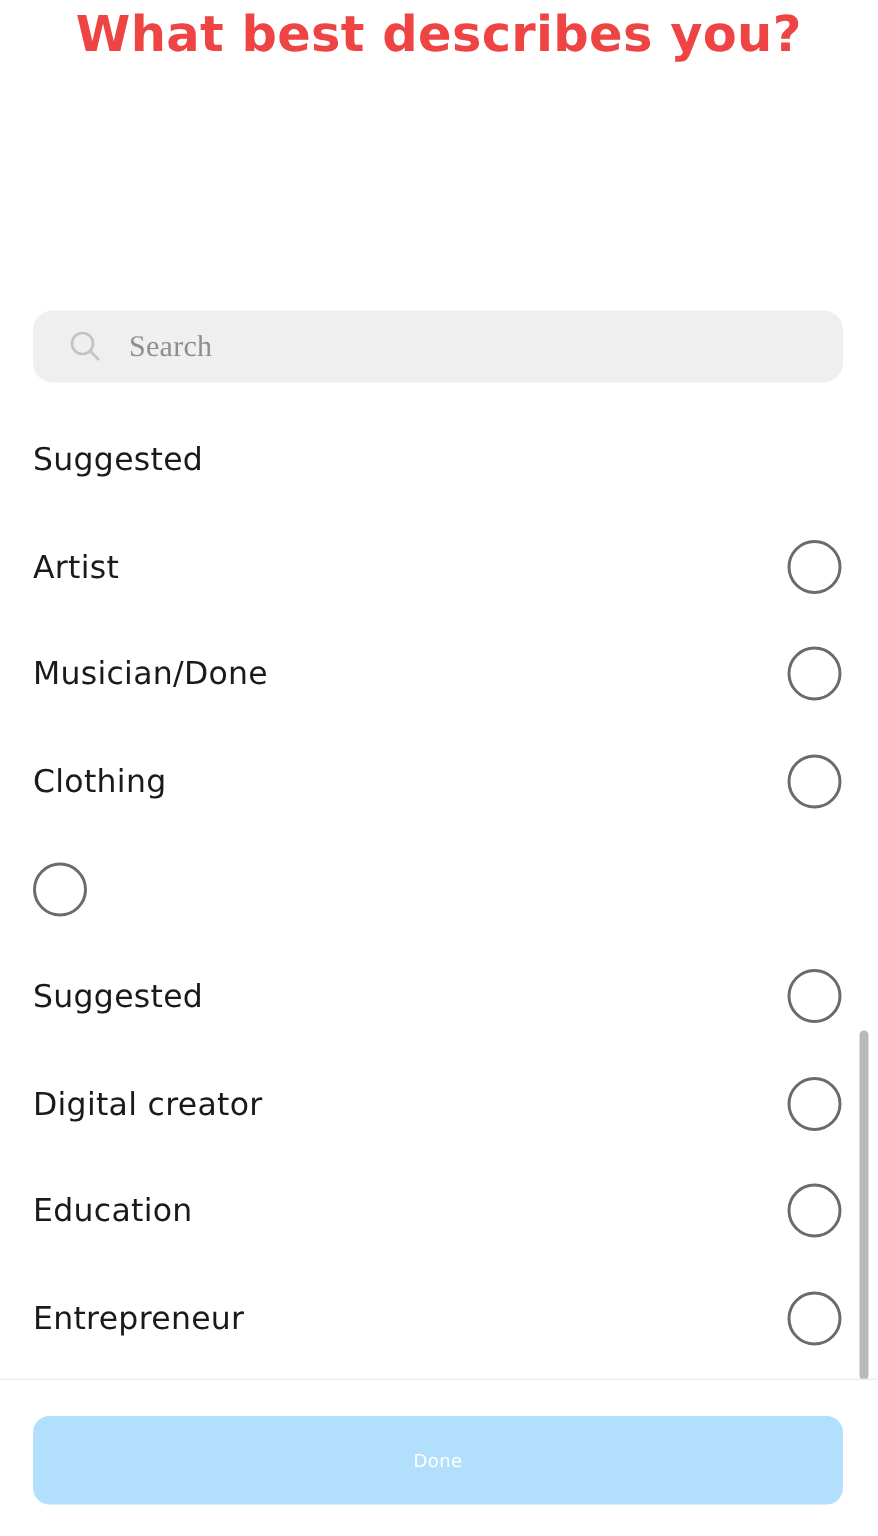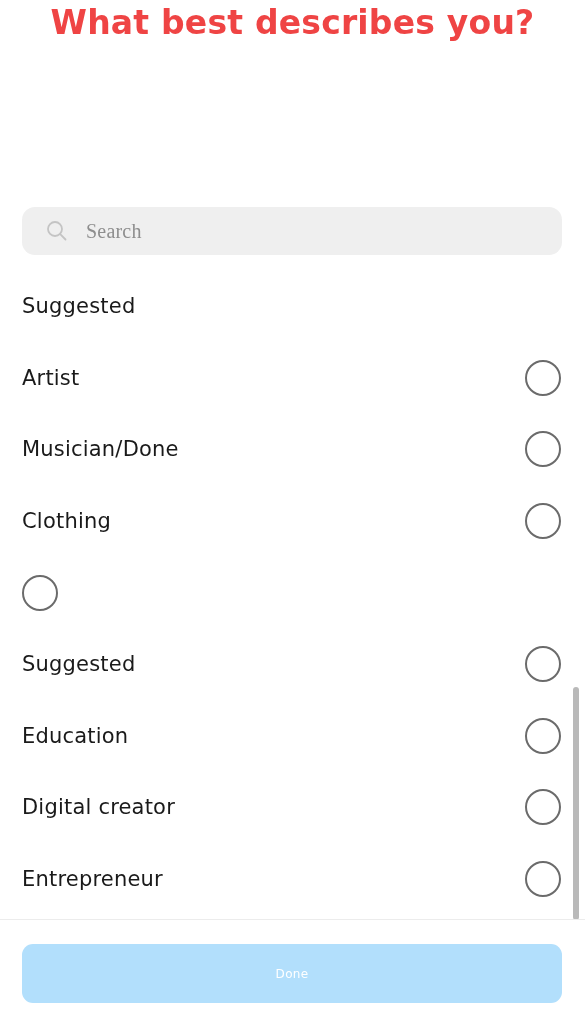--- a/index.html
+++ b/index.html
@@ -214,25 +214,25 @@
         <span class="radio"></span>
       </div>
       <div class="list-item">
         <span class="radio"></span>
       </div>
       <div class="list-item">
         <span class="list-item-label">Suggested</span>
         <span class="radio"></span>
       </div>
       <div class="list-item">
+        <span class="list-item-label">Digital creator</span>
+        <span class="radio"></span>
+      </div>
+      <div class="list-item">
         <span class="list-item-label">Education</span>
-        <span class="radio"></span>
-      </div>
-      <div class="list-item">
-        <span class="list-item-label">Digital creator</span>
         <span class="radio"></span>
       </div>
       <div class="list-item">
         <span class="list-item-label">Entrepreneur</span>
         <span class="radio"></span>
       </div>
     </div>
 
   <div class="scrollbar-track">
     <div class="scrollbar-thumb" style="top: 345px; height: 233px;"></div>

